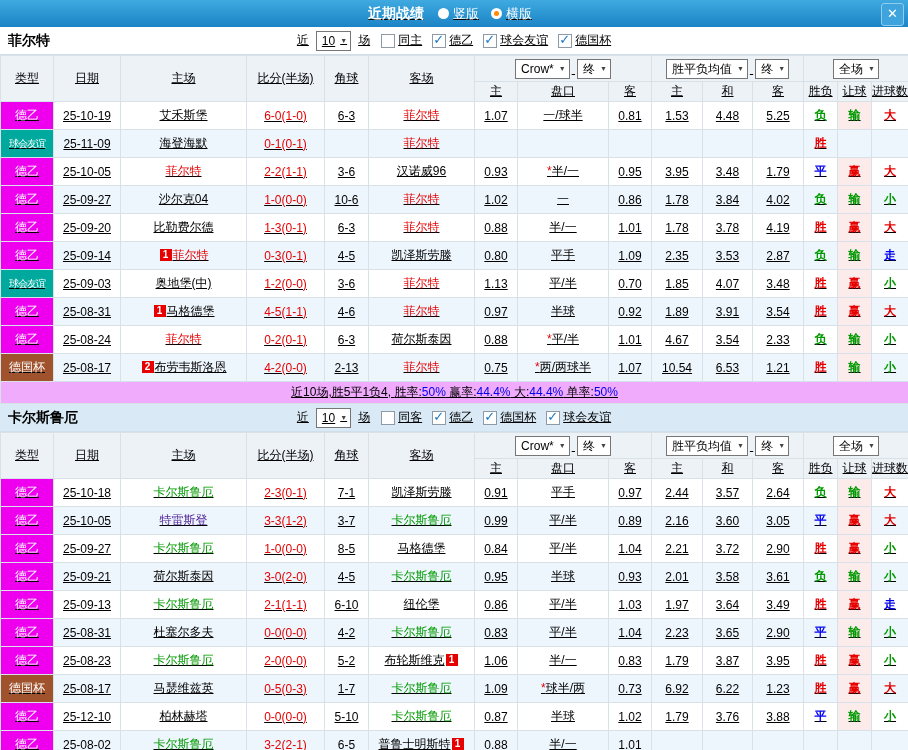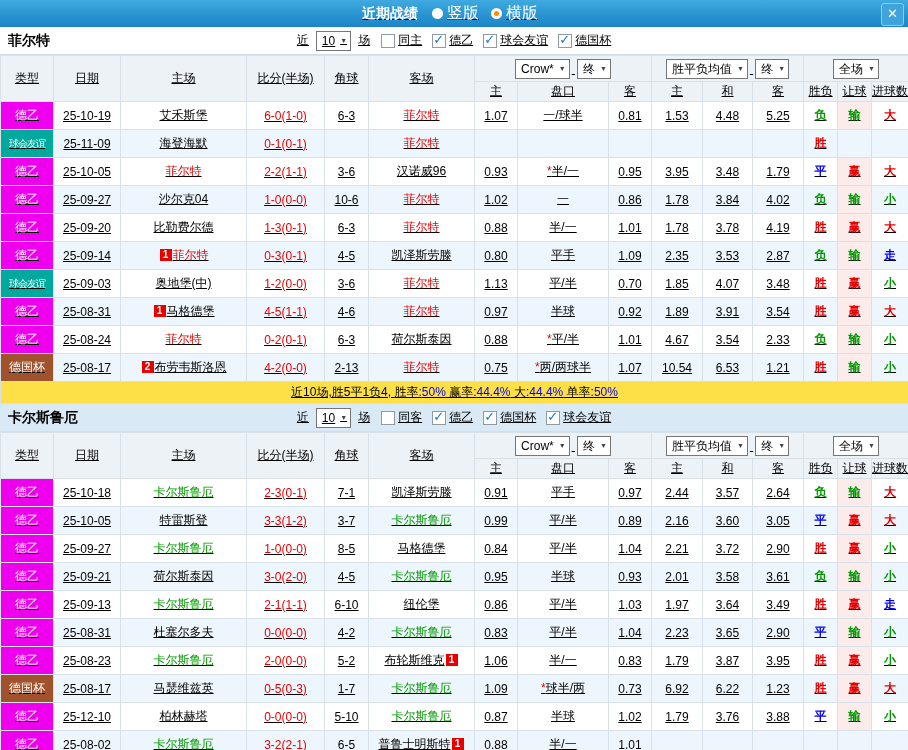--- a/index.html
+++ b/index.html
@@ -3,21 +3,21 @@
 <meta charset="utf-8">
 <style>
   html,body{margin:0;padding:0;width:908px;height:750px;overflow:hidden;background:#fff;
     font-family:"Liberation Sans","DejaVu Sans",sans-serif;font-size:12px;color:#000;}
   #app{width:908px;height:750px;overflow:hidden;text-decoration:underline;}
 
   
   .topbar{height:27px;background:linear-gradient(#3fa9e0,#1a84c6);display:flex;align-items:center;
     justify-content:center;position:relative;color:#fff;}
   .topbar .title{font-weight:bold;font-size:14px;margin-right:14px;}
-  .radio-group{display:inline-flex;align-items:center;gap:4px;font-size:16px;}
+  .radio-group{display:inline-flex;align-items:center;gap:4px;font-size:13px;}
   .radio{width:11px;height:11px;border-radius:50%;background:#fff;display:inline-block;position:relative;}
   .radio.sel::after{content:'';position:absolute;left:3px;top:3px;width:5px;height:5px;border-radius:50%;background:#ff8a00;}
   .radio-label{margin-right:8px;cursor:pointer;}
   .close-btn{position:absolute;right:4px;top:3px;width:21px;height:21px;line-height:20px;text-align:center;
     background:#3fa3dd;border:1px solid #8ccdf0;border-radius:3px;color:#fff;font-size:13px;font-weight:bold;cursor:pointer;}
 
   
   .section-band{height:27px;display:flex;align-items:center;position:relative;background:#fff;border-bottom:1px solid #cfe0ec;}
   #sections .section:nth-of-type(2) .section-band{background:#d9eaf6;}
   .section-band .team{position:absolute;left:8px;font-weight:bold;font-size:14px;color:#000;}
@@ -41,21 +41,21 @@
   .grid tbody tr.data-row{height:28px;}
   .grid tbody tr.data-row:nth-child(even){background:#eef6fd;}
   .type-cell{color:#fff;}
   .type-cell.small{font-size:10px;letter-spacing:-1px;}
   .score-cell{color:#e60000;}
   .flag-cell{font-weight:bold;}
   .hl-bg{background:#fcebeb;}
   .badge{display:inline-block;width:12px;height:12px;line-height:12px;background:#e60000;color:#fff;
     font-size:10px;font-weight:bold;margin:0 1px;text-align:center;vertical-align:1px;}
   .star{color:#e60000;}
-  .summary-cell{height:21px;background:#fde047;text-align:center;}
+  .summary-cell{height:21px;background:#f0abfc;text-align:center;}
 </style>
 </head>
 <body>
 
 <div id="app">
 
   <div class="topbar">
     <span class="title">近期战绩</span>
     <span class="radio-group">
       <span class="radio"></span>
@@ -449,21 +449,21 @@
               <td class="avg-cell">2.44</td>
               <td class="avg-cell">3.57</td>
               <td class="avg-cell">2.64</td>
               <td class="flag-cell" style="color: rgb(0, 153, 0);">负</td>
               <td class="flag-cell hl-bg" style="color: rgb(0, 153, 0);">输</td>
               <td class="flag-cell" style="color: rgb(230, 0, 0);">大</td>
             </tr>
             <tr class="data-row">
               <td class="type-cell" style="background: rgb(238, 0, 238);">德乙</td>
               <td class="date-cell">25-10-05</td>
-              <td class="team-cell"><span class="team-name" style="color: #000000;">特雷斯登</span></td>
+              <td class="team-cell"><span class="team-name" style="color: #4c1d95;">特雷斯登</span></td>
               <td class="score-cell">3-3(1-2)</td>
               <td class="corner-cell">3-7</td>
               <td class="team-cell"><span class="team-name" style="color: rgb(0, 153, 0);">卡尔斯鲁厄</span></td>
               <td class="odds-cell">0.99</td>
               <td class="line-cell">平/半</td>
               <td class="odds-cell">0.89</td>
               <td class="avg-cell">2.16</td>
               <td class="avg-cell">3.60</td>
               <td class="avg-cell">3.05</td>
               <td class="flag-cell" style="color: rgb(0, 0, 238);">平</td>

